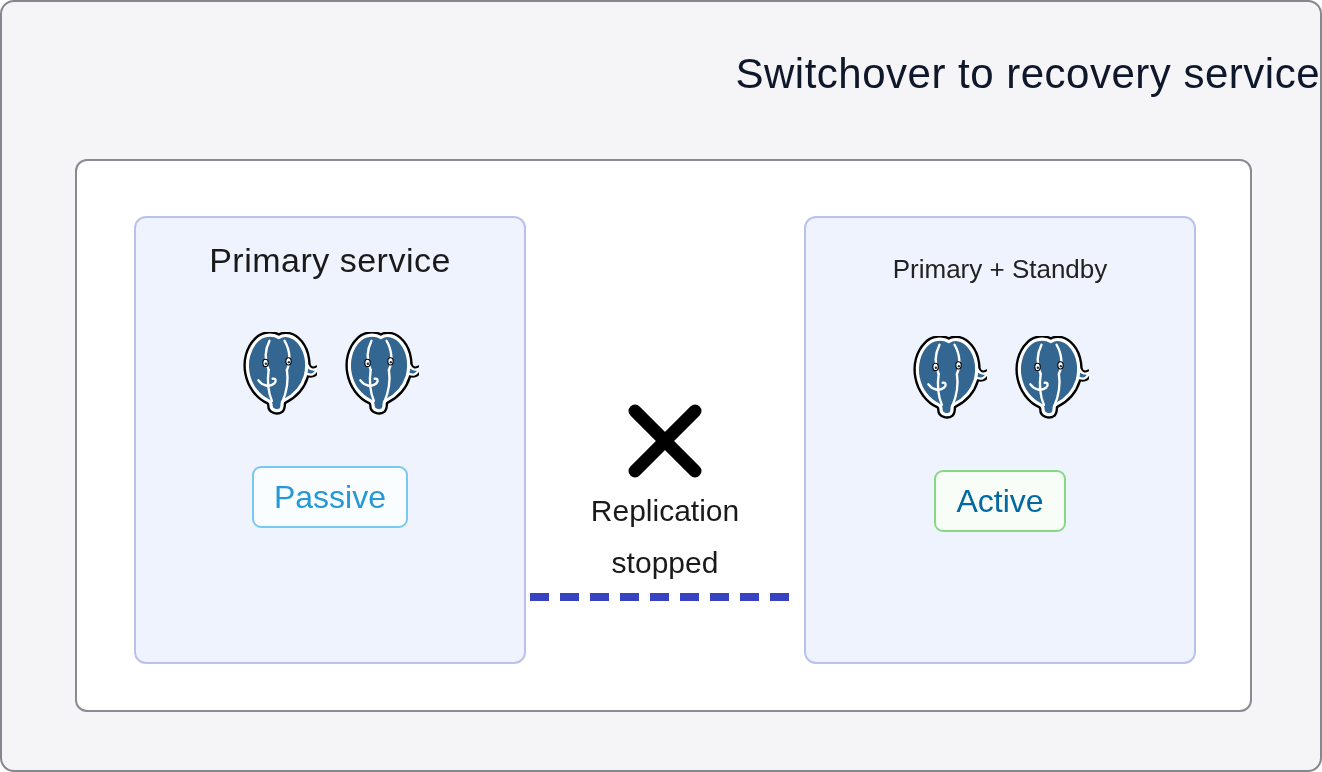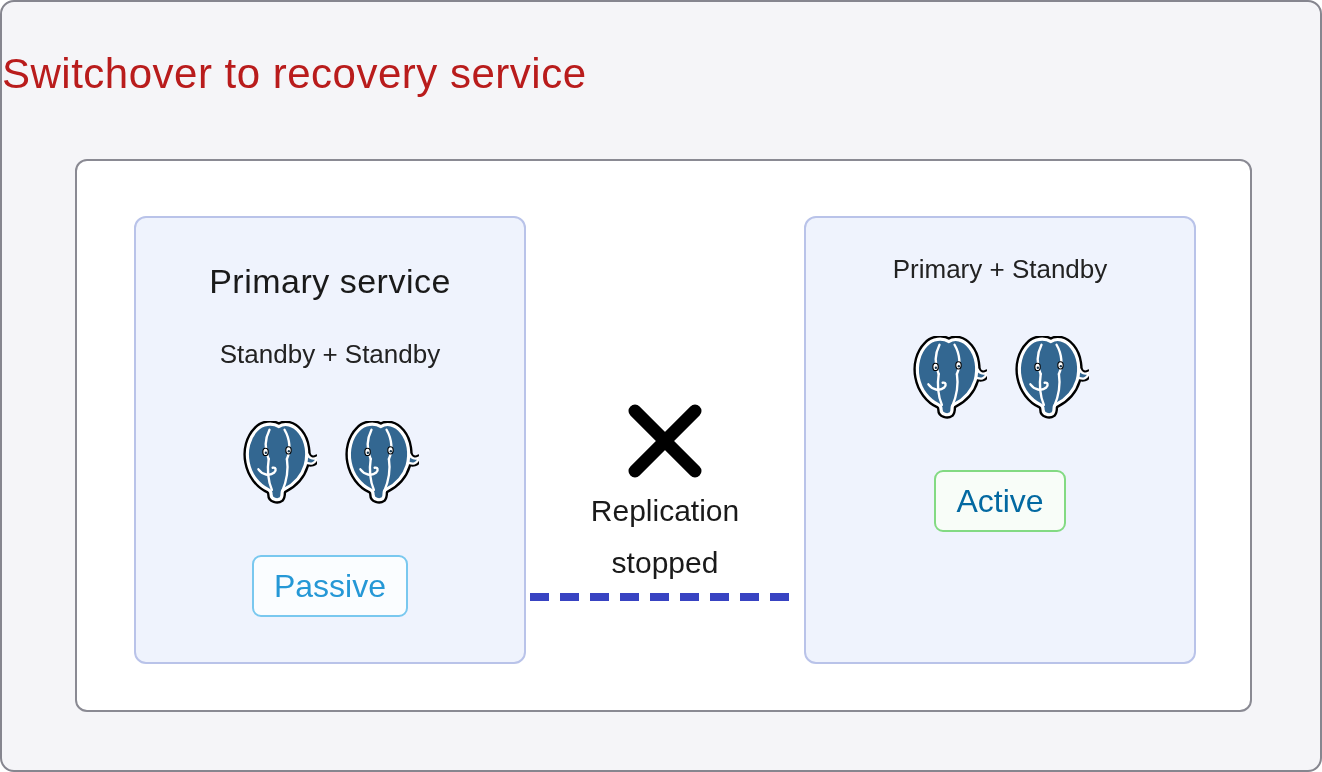--- a/index.html
+++ b/index.html
@@ -14,25 +14,25 @@
     border: 2px solid #86868f;
     border-radius: 14px;
     overflow: hidden;
   }
 
   .title {
     position: absolute;
     top: 48px;
     left: 0;
     width: 100%;
-    text-align: left;
+    text-align: right;
     font-size: 42px;
     font-weight: 500;
     letter-spacing: 0.5px;
-    color: #b91c1c;
+    color: #0f172a;
   }
 
   .panel {
     position: absolute;
     left: 73px;
     top: 157px;
     width: 1177px;
     height: 553px;
     background: #ffffff;
     border: 2px solid #8a8a93;
@@ -48,21 +48,21 @@
     border: 2px solid #b9c3e9;
     border-radius: 12px;
     display: flex;
     flex-direction: column;
     align-items: center;
   }
   .card.left  { left: 57px; }
   .card.right { left: 727px; }
 
   .service-name {
-    margin-top: 41px;
+    margin-top: 20px;
     font-size: 34px;
     line-height: 44px;
     font-weight: 500;
     letter-spacing: 0.5px;
     color: #1a1a1a;
   }
 
   .service-composition {
     margin-top: 34px;
     font-size: 26px;
@@ -120,21 +120,20 @@
 <body>
 
 <div class="frame">
 
   <div class="title">Switchover to recovery service</div>
 
   <div class="panel">
 
     <div class="card left">
       <div class="service-name">Primary service</div>
-      <div class="service-composition">Standby + Standby</div>
       <div class="nodes">
         <svg viewBox="0 0 96 104" xmlns="http://www.w3.org/2000/svg">
           <g stroke-linejoin="round" stroke-linecap="round">
             <path d="M80 50 C88 55 94 53 96 45 C91 48 86 46 84 41 C83 44 82 47 80 50 Z" fill="none" stroke="#000" stroke-width="8"></path>
             <path d="M48 6 C40 1 27 2 20 10 C10 20 6 36 9 51 C12 67 22 80 35 86 C37 87 38 89 38 92 C38 98 46 100 50 97 C52 95 52 92 52 89 C52 87 53 86 55 85 C67 79 77 68 81 55 C85 41 83 24 74 13 C66 3 55 1 48 6 Z" fill="none" stroke="#000" stroke-width="10"></path>
             <path d="M80 50 C88 55 94 53 96 45 C91 48 86 46 84 41 C83 44 82 47 80 50 Z" fill="#336791" stroke="#fff" stroke-width="3"></path>
             <path d="M48 6 C40 1 27 2 20 10 C10 20 6 36 9 51 C12 67 22 80 35 86 C37 87 38 89 38 92 C38 98 46 100 50 97 C52 95 52 92 52 89 C52 87 53 86 55 85 C67 79 77 68 81 55 C85 41 83 24 74 13 C66 3 55 1 48 6 Z" fill="#336791" stroke="#fff" stroke-width="4"></path>
             <g fill="none" stroke="#fff" stroke-width="3">
               <path d="M36 10 C30 22 30 36 35 47"></path>
               <path d="M55 10 C62 22 63 36 58 47"></path>

